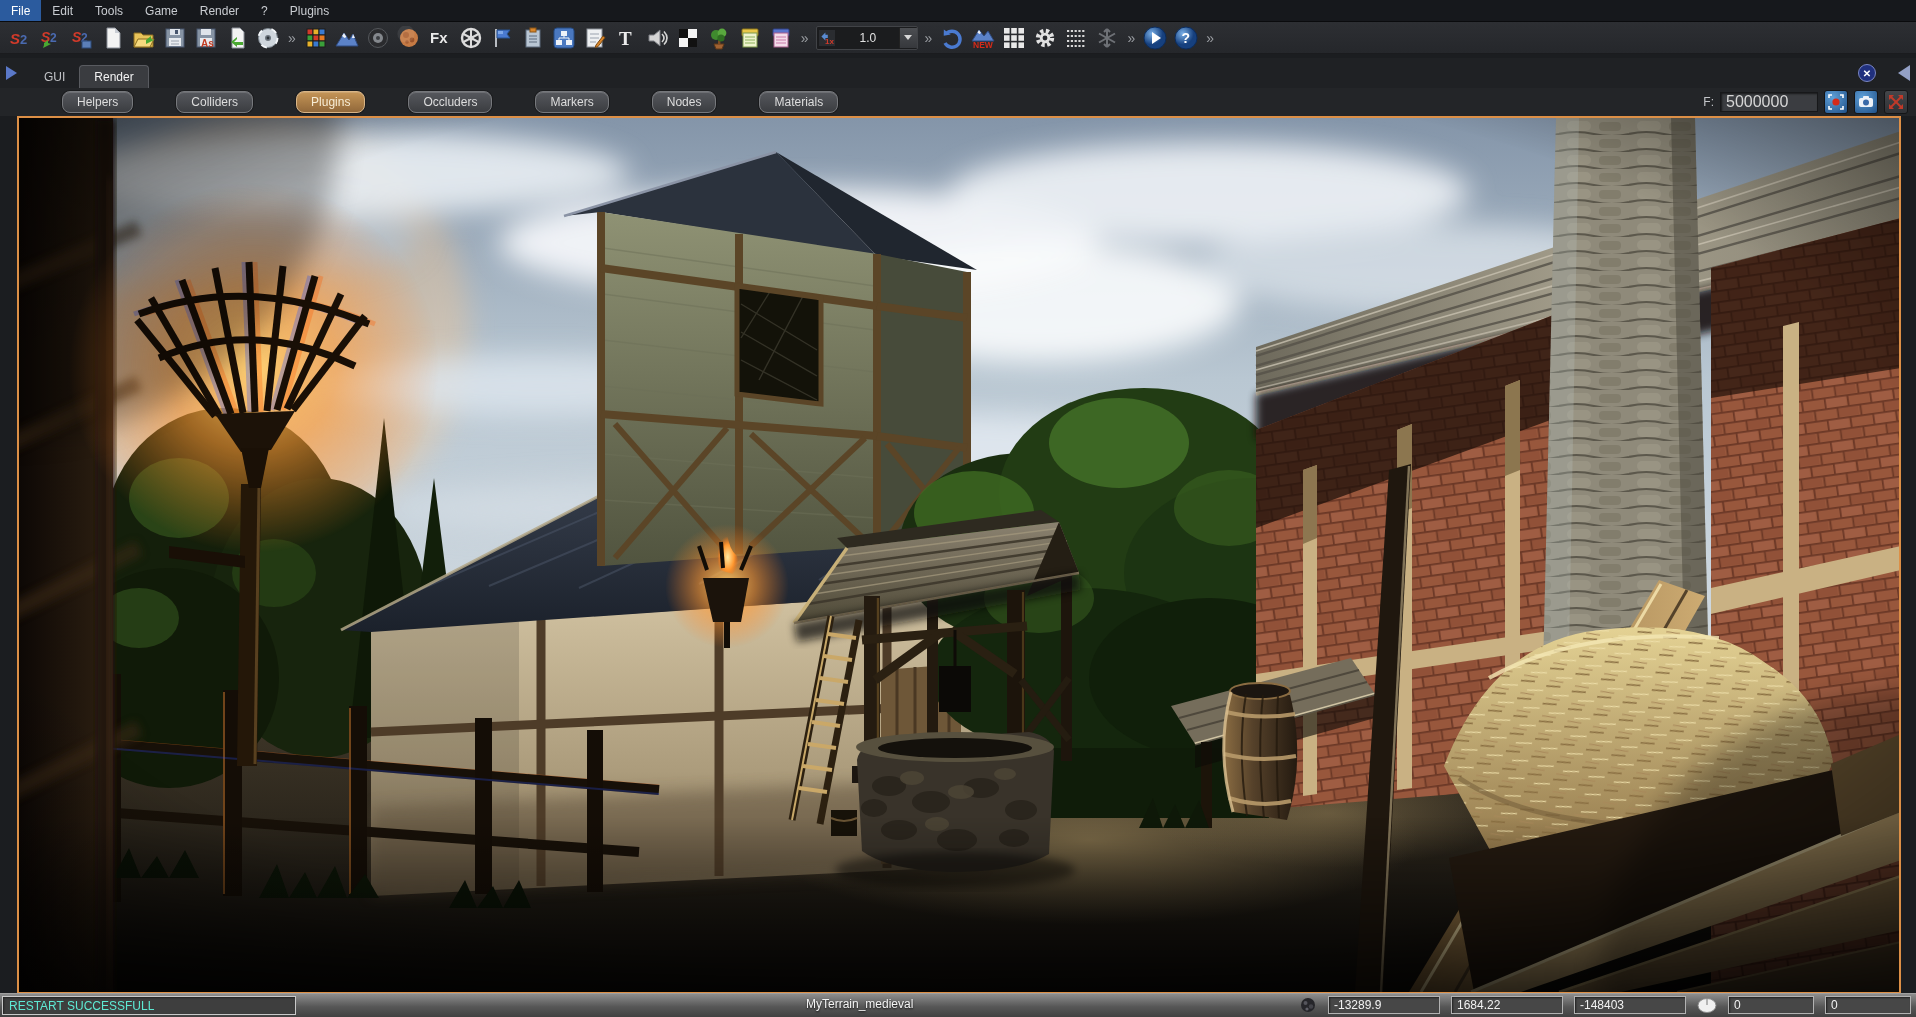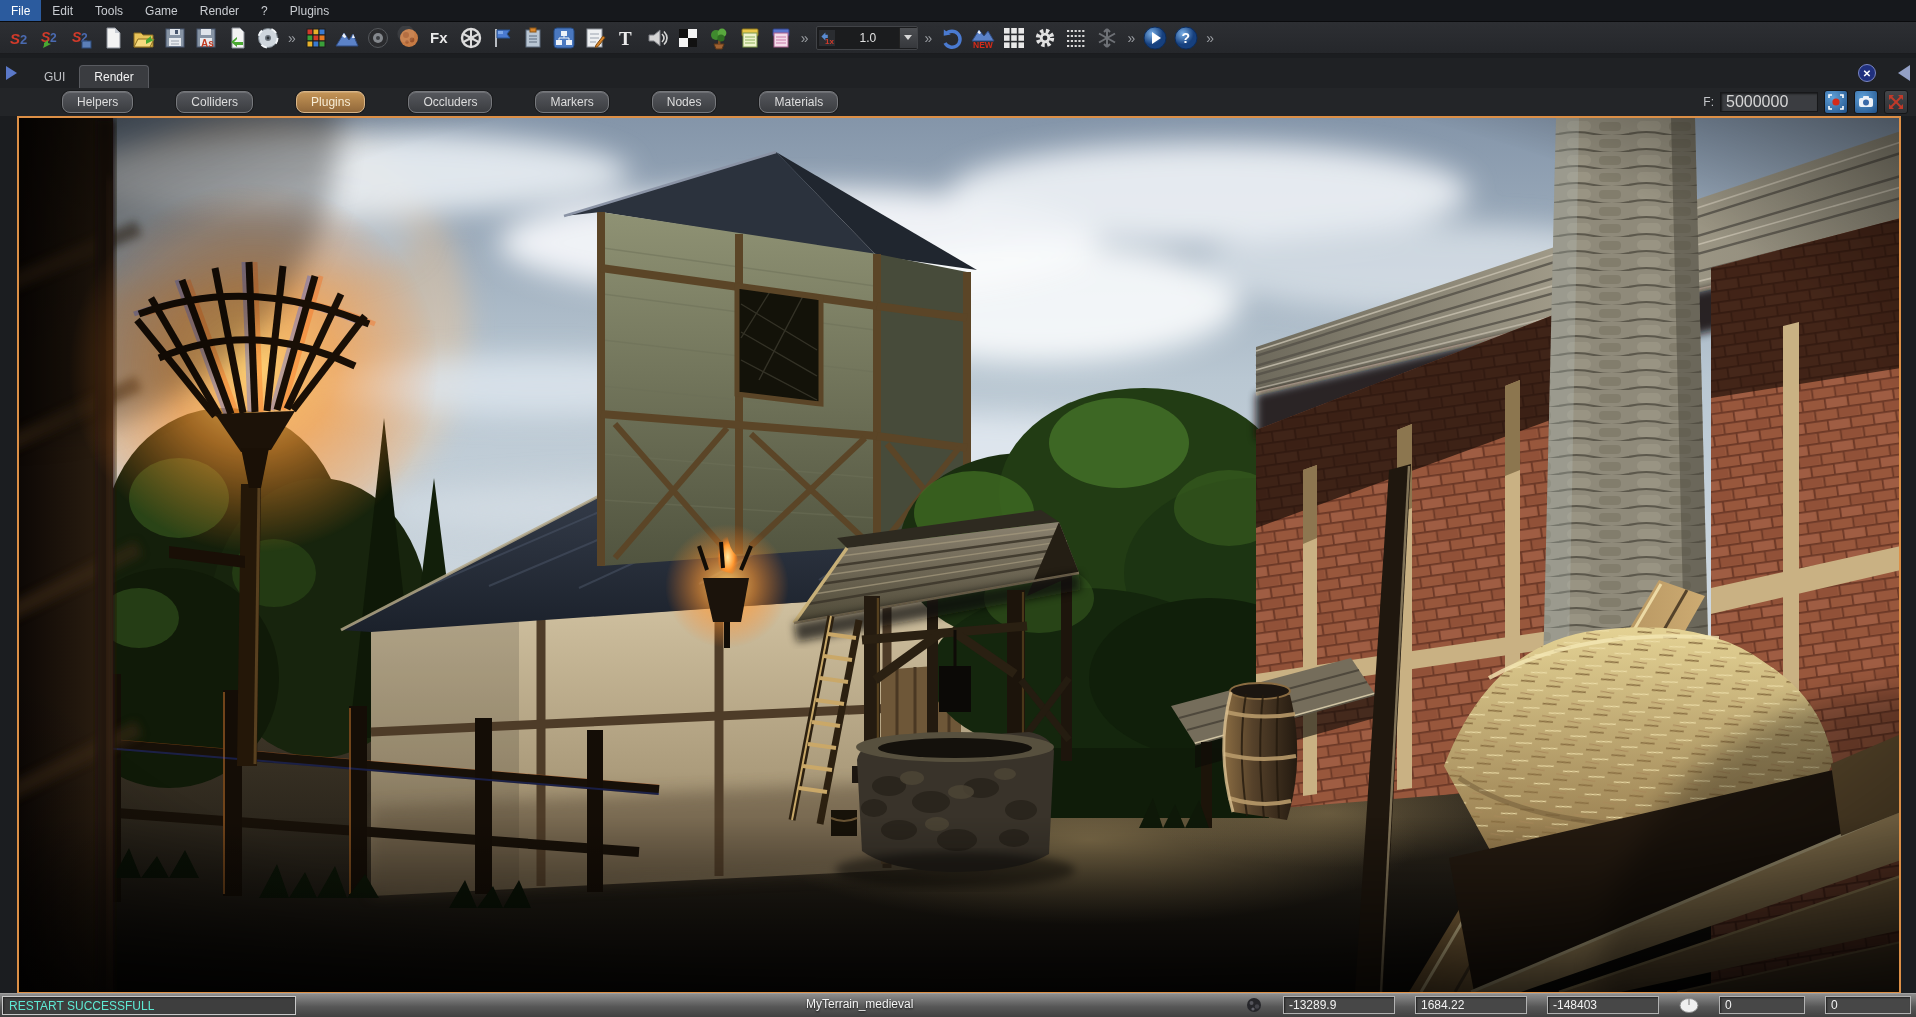--- a/index.html
+++ b/index.html
@@ -55,21 +55,21 @@
   .viewport{position:absolute;left:17px;top:116px;width:1884px;height:878px;box-sizing:border-box;
             border:2px solid #dc8f46;background:#000;}
   .viewport svg{display:block;width:100%;height:100%;}
   
   .statusbar{position:absolute;left:0;bottom:0;width:100%;height:23px;
              background:linear-gradient(#8d8d8d,#575757 55%,#414141);border-top:1px solid #9f9f9f;}
   .msgbox{position:absolute;left:2px;top:2px;width:286px;height:17px;background:#3e3e3e;
           border:1px solid #c9c9c9;color:#5eead4;font-size:12px;display:flex;align-items:center;
           padding-left:6px;box-shadow:inset 1px 1px 2px rgba(0,0,0,.45);}
   .mapname{position:absolute;left:806px;top:3px;color:#f4f4f4;font-size:12px;text-shadow:0 1px 2px rgba(0,0,0,.8);}
-  .status-right{position:absolute;right:5px;top:2px;height:18px;display:flex;align-items:center;gap:20px;}
+  .status-right{position:absolute;right:5px;top:2px;height:18px;display:flex;align-items:center;gap:11px;}
   .sfield{height:16px;background:#474747;border:1px solid #b2b2b2;box-shadow:inset 1px 1px 2px rgba(0,0,0,.55);
           color:#f2f2f2;font-size:12px;display:flex;align-items:center;padding:0 5px;box-sizing:content-box;}
   .sfield.coord{width:100px;}
   .sfield.cnt{width:74px;}
   
   .mini{display:block;}
 </style>
 </head>
 <body>
 

